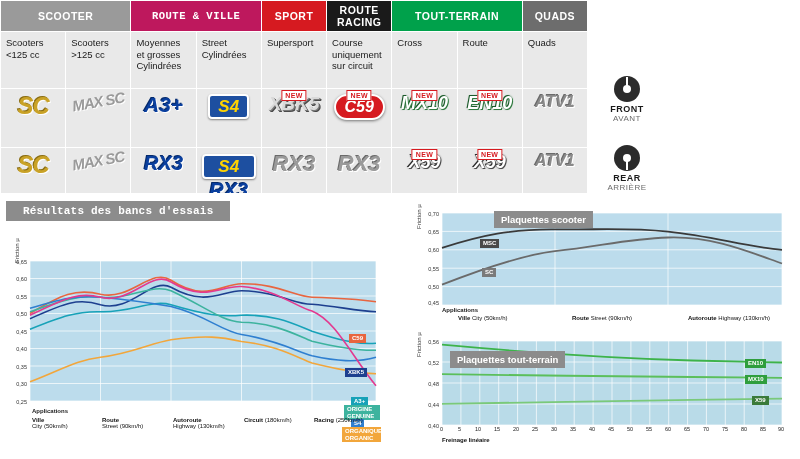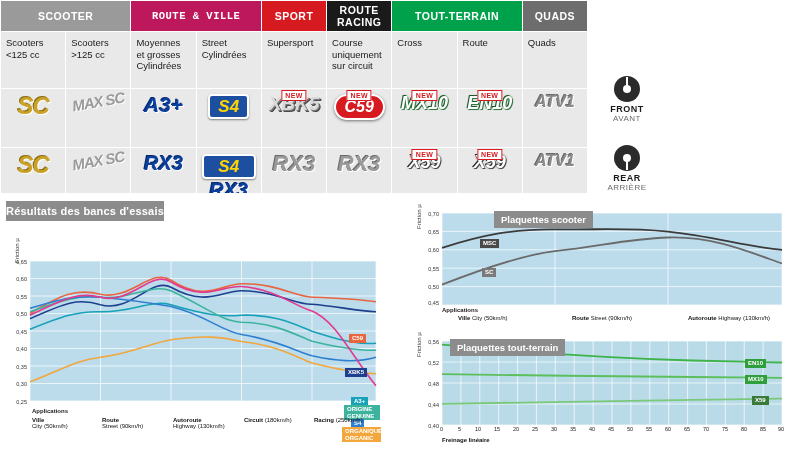--- a/index.html
+++ b/index.html
@@ -47,21 +47,21 @@
   .fr-disc{width:26px;height:26px;border-radius:50%;background:#2b2b2b;margin:0 auto 2px;position:relative;}
   .fr-disc:after{content:"";position:absolute;left:9px;top:9px;width:8px;height:8px;border-radius:50%;background:#ffffff;}
   .fr-disc:before{content:"";position:absolute;left:12px;top:1px;width:2px;height:9px;background:#ffffff;}
   .fr-disc.rear:before{left:12px;top:16px;}
   .fr-t1{font-size:9px;font-weight:bold;color:#1a1a1a;letter-spacing:.5px;}
   .fr-t2{font-size:8px;color:#6a6a6a;letter-spacing:.5px;}
 
   
   .lower{position:absolute;left:0;top:193px;width:800px;height:266px;background:#ffffff;}
 
-  .res-title{position:absolute;left:6px;top:8px;background:#8c8c8c;color:#ffffff;font-size:11px;font-weight:bold;padding:4px 0;letter-spacing:.2px;}
+  .res-title{position:absolute;left:6px;top:8px;background:#8c8c8c;color:#ffffff;font-size:11px;font-weight:bold;padding:4px 17px;letter-spacing:.2px;font-family:Liberation Mono, monospace;}
 
   .panel{position:absolute;background:#ffffff;}
   .panel .plabel{position:absolute;background:#8c8c8c;color:#fff;font-size:9.5px;font-weight:bold;padding:3px 7px;z-index:6;}
   svg{display:block;}
   .appl{position:absolute;font-size:6px;color:#222;}
 
   .tick{font-size:5.5px;fill:#333;font-family:"Liberation Sans",sans-serif;}
   .gl{stroke:#ffffff;stroke-width:.7;}
 
   .lbl-box{position:absolute;font-size:6px;color:#fff;font-weight:bold;padding:1px 3px;line-height:1.1;}
@@ -256,21 +256,21 @@
       <span>(90km/h)</span>
     </div>
     <div style="position:absolute;left:276px;top:104px;font-size:6px;color:#111;">
       <b>Autoroute</b>
       <span>Highway</span>
       <span>(130km/h)</span>
     </div>
   </div>
 
   <div class="panel" style="left:412px;top:146px;width:382px;height:118px;">
-    <div class="plabel" style="left:38px;top:0px;">Plaquettes tout-terrain</div>
+    <div class="plabel" style="left:38px;top:12px;">Plaquettes tout-terrain</div>
     <div style="position:absolute;left:4px;top:18px;font-size:6px;color:#333;transform:rotate(-90deg);transform-origin:left top;">Friction µ</div>
 
     <svg width="382" height="110" style="position:absolute;left:0;top:0;">
       <rect x="30" y="2" width="340" height="84" fill="#b9dbe8"></rect>
       <line class="gl" x1="30" y1="2" x2="370" y2="2"></line>
       <line class="gl" x1="30" y1="23" x2="370" y2="23"></line>
       <line class="gl" x1="30" y1="44" x2="370" y2="44"></line>
       <line class="gl" x1="30" y1="65" x2="370" y2="65"></line>
       <line class="gl" x1="30" y1="86" x2="370" y2="86"></line>
       <text class="tick" x="27" y="4.5" text-anchor="end">0,56</text>

